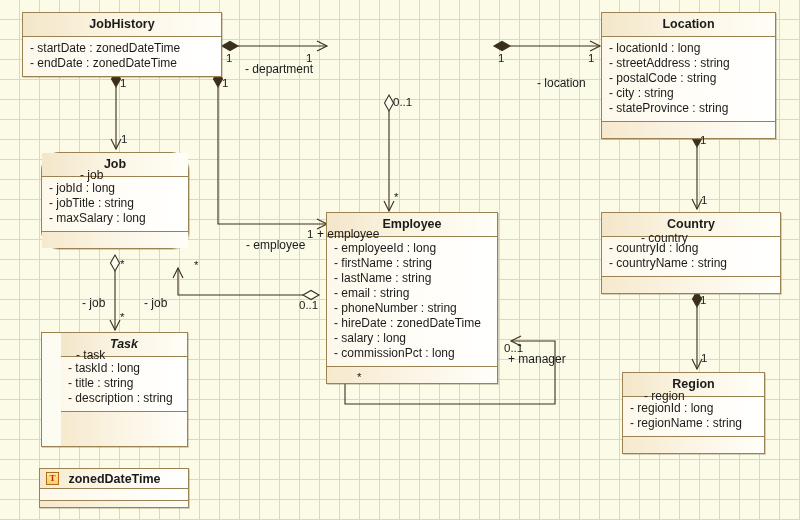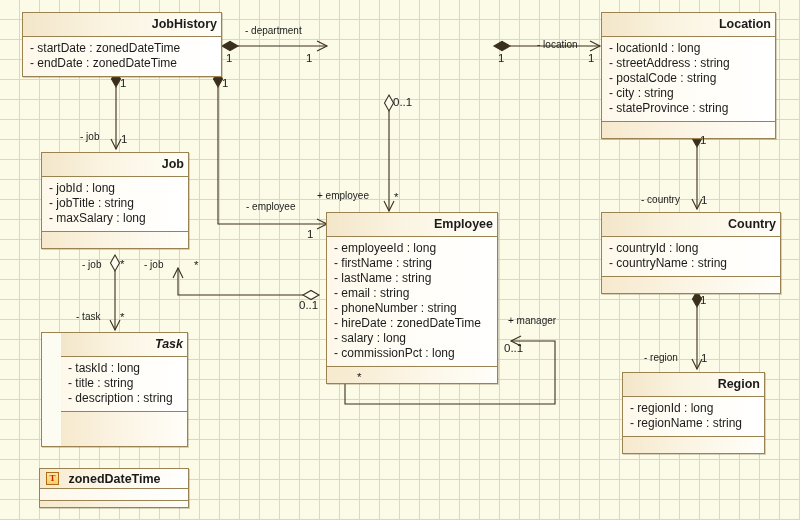--- a/index.html
+++ b/index.html
@@ -33,21 +33,21 @@
   }
   .uml-class {
     position: absolute;
     box-sizing: border-box;
     border: 1px solid #9a8253;
     background: #fdfcf3;
     box-shadow: 1px 1px 0 rgba(130,110,70,0.30);
   }
   .uml-header {
     box-sizing: border-box;
-    text-align: right;
+    text-align: center;
     font-size: 12.5px;
     font-weight: bold;
     color: #1b1b1b;
     padding: 4px 4px 5px 4px;
     border-bottom: 1px solid #9a8253;
     background: linear-gradient(to right, #f3e6c9 0%, #faf3e0 40%, #fffef7 100%);
   }
   .uml-header.abstract { font-style: italic; }
   .uml-attrs {
     box-sizing: border-box;
@@ -112,24 +112,25 @@
     border-bottom: 1px solid #9a8253;
     background: linear-gradient(to right, #fdf8ea, #ffffff);
   }
   .dt-foot {
     box-sizing: border-box;
     height: 6px;
     background: linear-gradient(to right, #f6e9cd, #fffef9);
   }
   .edge-label {
     position: absolute;
-    font-size: 10px;
+    font-size: 12px;
     color: #1b1b1b;
     white-space: nowrap;
     line-height: 12px;
+    margin-top: 38px;
   }
   .mult-label {
     position: absolute;
     font-size: 11.5px;
     color: #1b1b1b;
     white-space: nowrap;
     line-height: 12px;
   }
 </style>
 </head>
@@ -193,21 +194,21 @@
     <div class="uml-attrs with-ops">
       <div class="uml-attr">- locationId : long</div>
       <div class="uml-attr">- streetAddress : string</div>
       <div class="uml-attr">- postalCode : string</div>
       <div class="uml-attr">- city : string</div>
       <div class="uml-attr">- stateProvince : string</div>
     </div>
     <div class="uml-ops"></div>
   </div>
 
-  <div class="uml-class" style="left:41px; top:152px; width:148px;">
+  <div class="uml-class" style="left:41px; top:152px; width:148px;border-radius:18px;">
     <div class="uml-header">Job</div>
     <div class="uml-attrs with-ops">
       <div class="uml-attr">- jobId : long</div>
       <div class="uml-attr">- jobTitle : string</div>
       <div class="uml-attr">- maxSalary : long</div>
     </div>
     <div class="uml-ops"></div>
   </div>
 
   <div class="uml-class" style="left:326px; top:212px; width:172px;">

